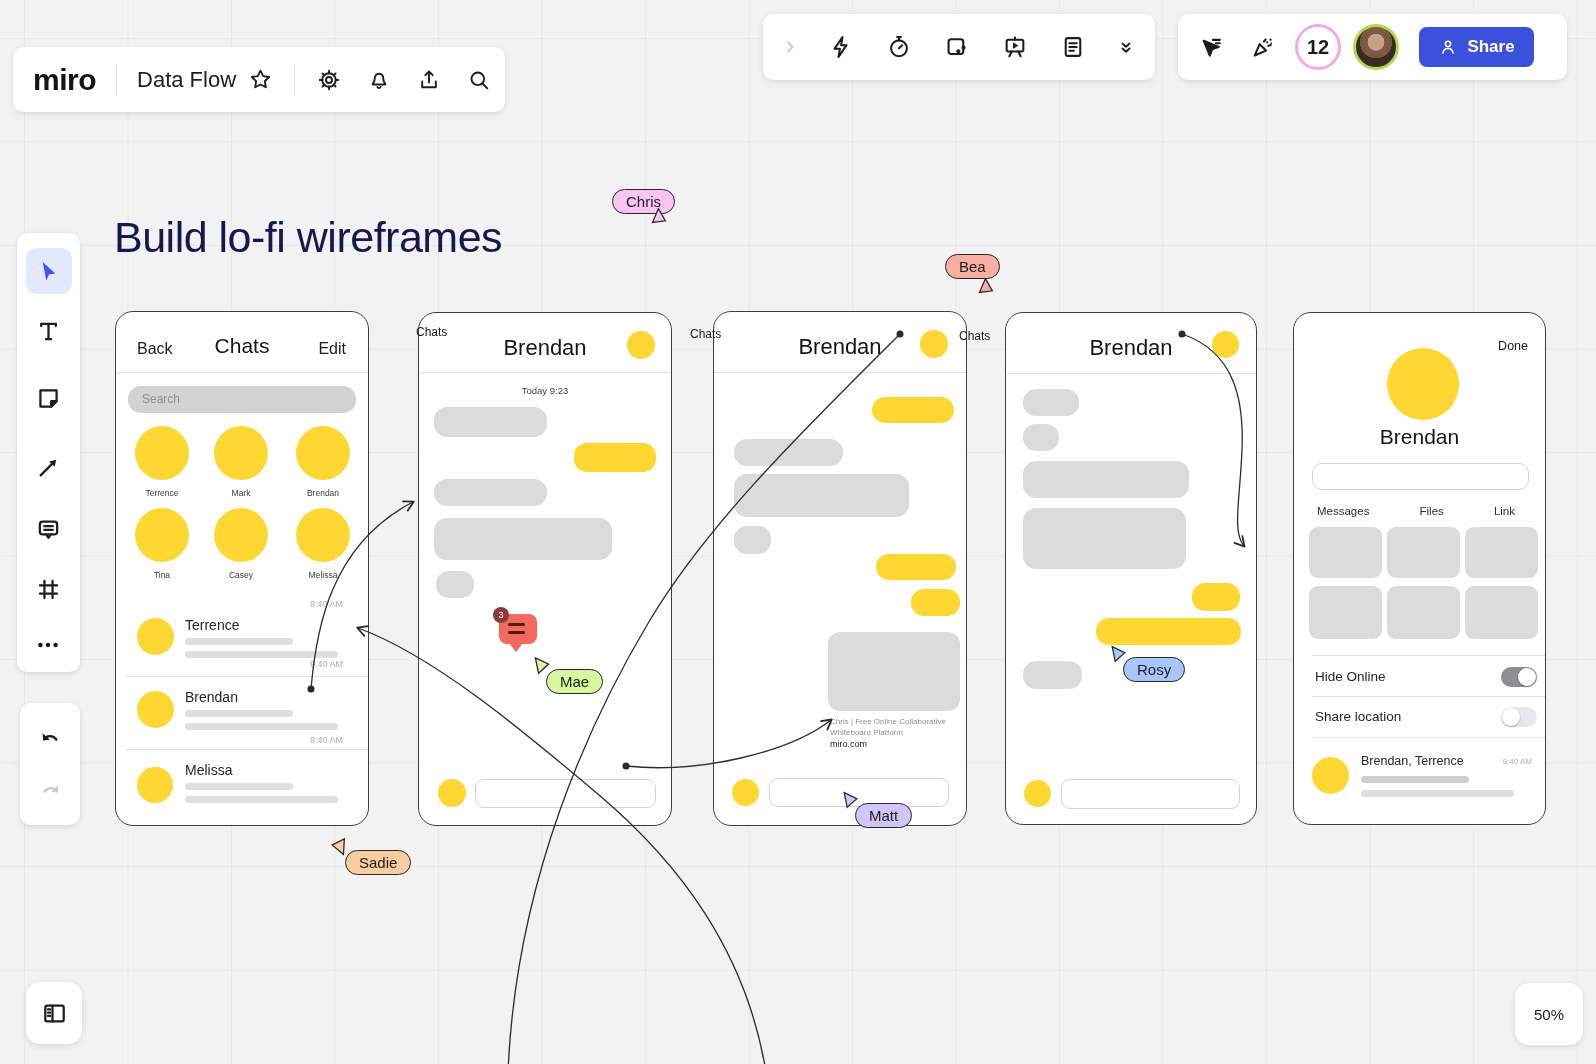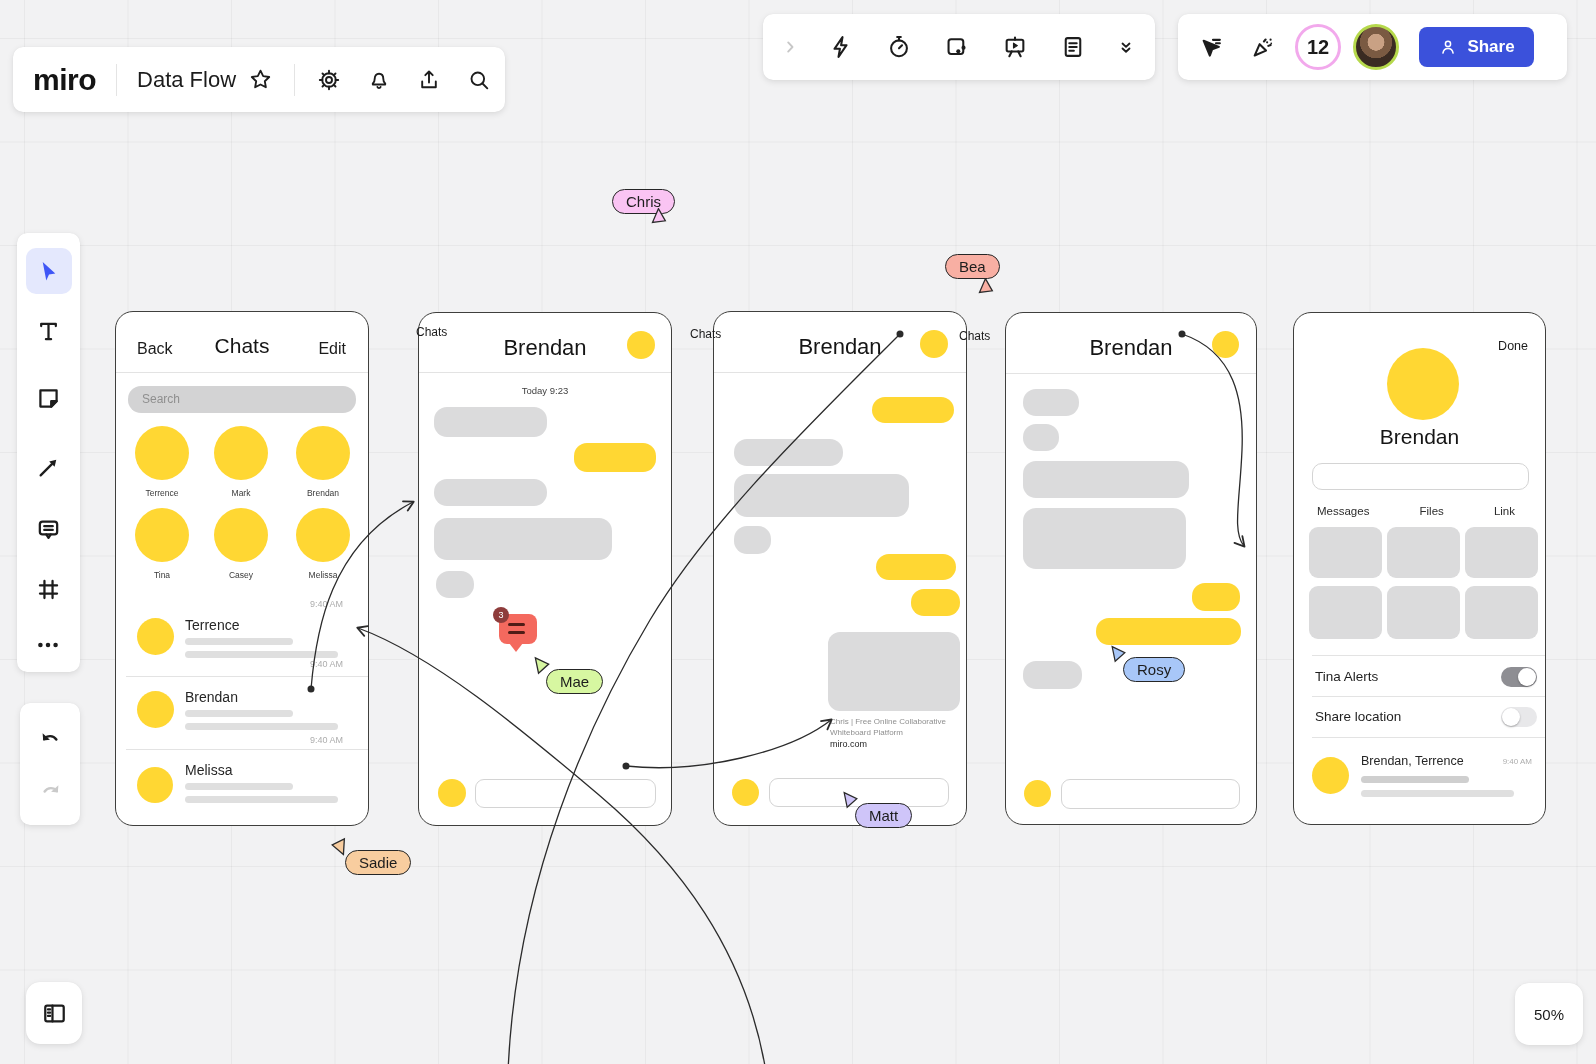--- a/index.html
+++ b/index.html
@@ -80,20 +80,21 @@
     </defs>
     <g fill="none" stroke="#2B2B2B" stroke-width="1.3">
       <path d="M311 689 C316 630 330 545 413 502" marker-start="url(#mdot)" marker-end="url(#marrow)"></path>
       <path d="M626 766 C700 774 790 752 831 720" marker-start="url(#mdot)" marker-end="url(#marrow)"></path>
       <path d="M900 334 C810 424 710 520 650 620 C590 720 516 880 508 1072" marker-start="url(#mdot)"></path>
       <path d="M766 1072 C746 950 678 862 599 795 C520 728 432 655 358 628" marker-end="url(#marrow)"></path>
       <path d="M1182 334 C1235 352 1244 400 1242 450 C1240 500 1232 532 1244 546" marker-start="url(#mdot)" marker-end="url(#marrow)"></path>
     </g>
   </svg>
 
+  <div class="heading">Build lo-fi wireframes</div>
 
   <div class="phone" style="left:115px;top:311px;width:252px;height:513px;">
     <div class="wf-back" style="left:21px;top:28px;">Back</div>
     <div class="wf-title" style="top:22px;">Chats</div>
     <div class="wf-edit" style="right:22px;top:28px;">Edit</div>
     <div class="divl" style="left:0;top:60px;"></div>
     <div class="abs" style="left:12px;top:74px;width:228px;height:27px;border-radius:13px;background:#D3D3D4;
       font-size:12px;color:#8F8F8F;line-height:27px;padding-left:14px;box-sizing:border-box;">Search</div>
 
     <div class="contact" style="left:9px;top:114px;">
@@ -205,21 +206,21 @@
       <span class="tab-lbl">Files</span>
       <span class="tab-lbl">Link</span>
     </div>
     <div class="gcell" style="left:15px;top:214px;"></div>
     <div class="gcell" style="left:93px;top:214px;"></div>
     <div class="gcell" style="left:171px;top:214px;"></div>
     <div class="gcell" style="left:15px;top:273px;height:53px;"></div>
     <div class="gcell" style="left:93px;top:273px;height:53px;"></div>
     <div class="gcell" style="left:171px;top:273px;height:53px;"></div>
     <div class="divl" style="left:18px;top:342px;"></div>
-    <div class="abs" style="left:21px;top:356px;font-size:13.5px;color:#1f1f1f;">Tina Alerts</div>
+    <div class="abs" style="left:21px;top:356px;font-size:13.5px;color:#1f1f1f;">Hide Online</div>
     <div class="tgl on" style="right:8px;top:354px;">
         <div class="knob"></div>
       </div>
     <div class="divl" style="left:18px;top:383px;"></div>
     <div class="abs" style="left:21px;top:396px;font-size:13.5px;color:#1f1f1f;">Share location</div>
     <div class="tgl off" style="right:8px;top:394px;">
         <div class="knob"></div>
       </div>
     <div class="divl" style="left:18px;top:424px;"></div>
     <div class="avy" style="left:18px;top:444px;width:37px;height:37px;"></div>

